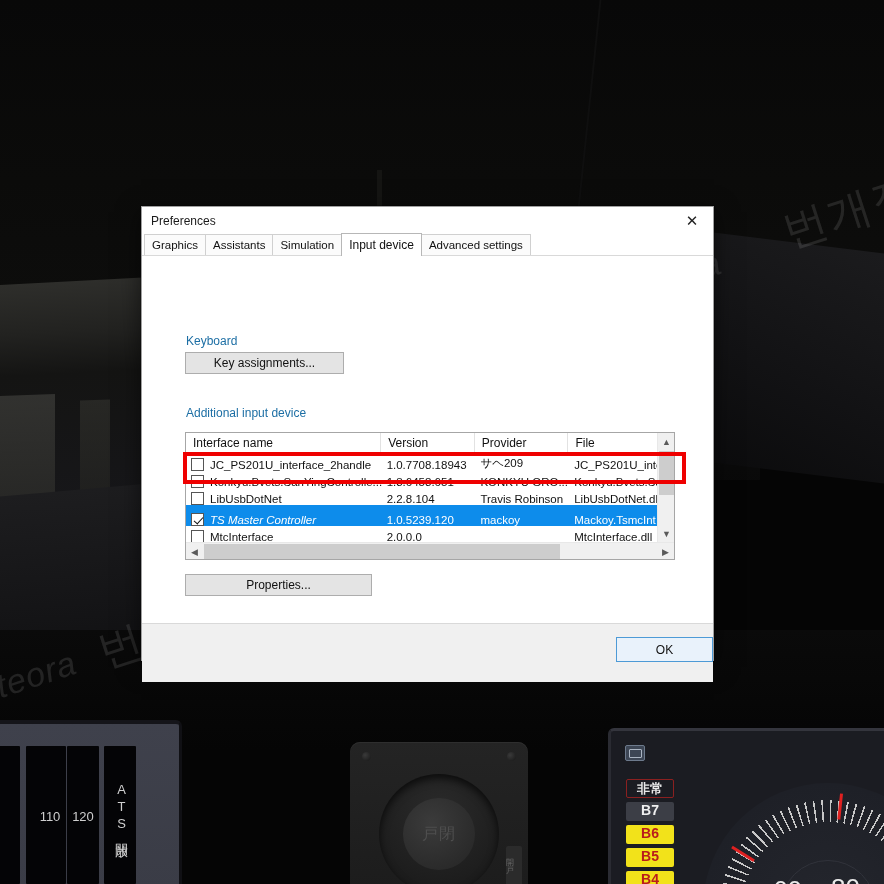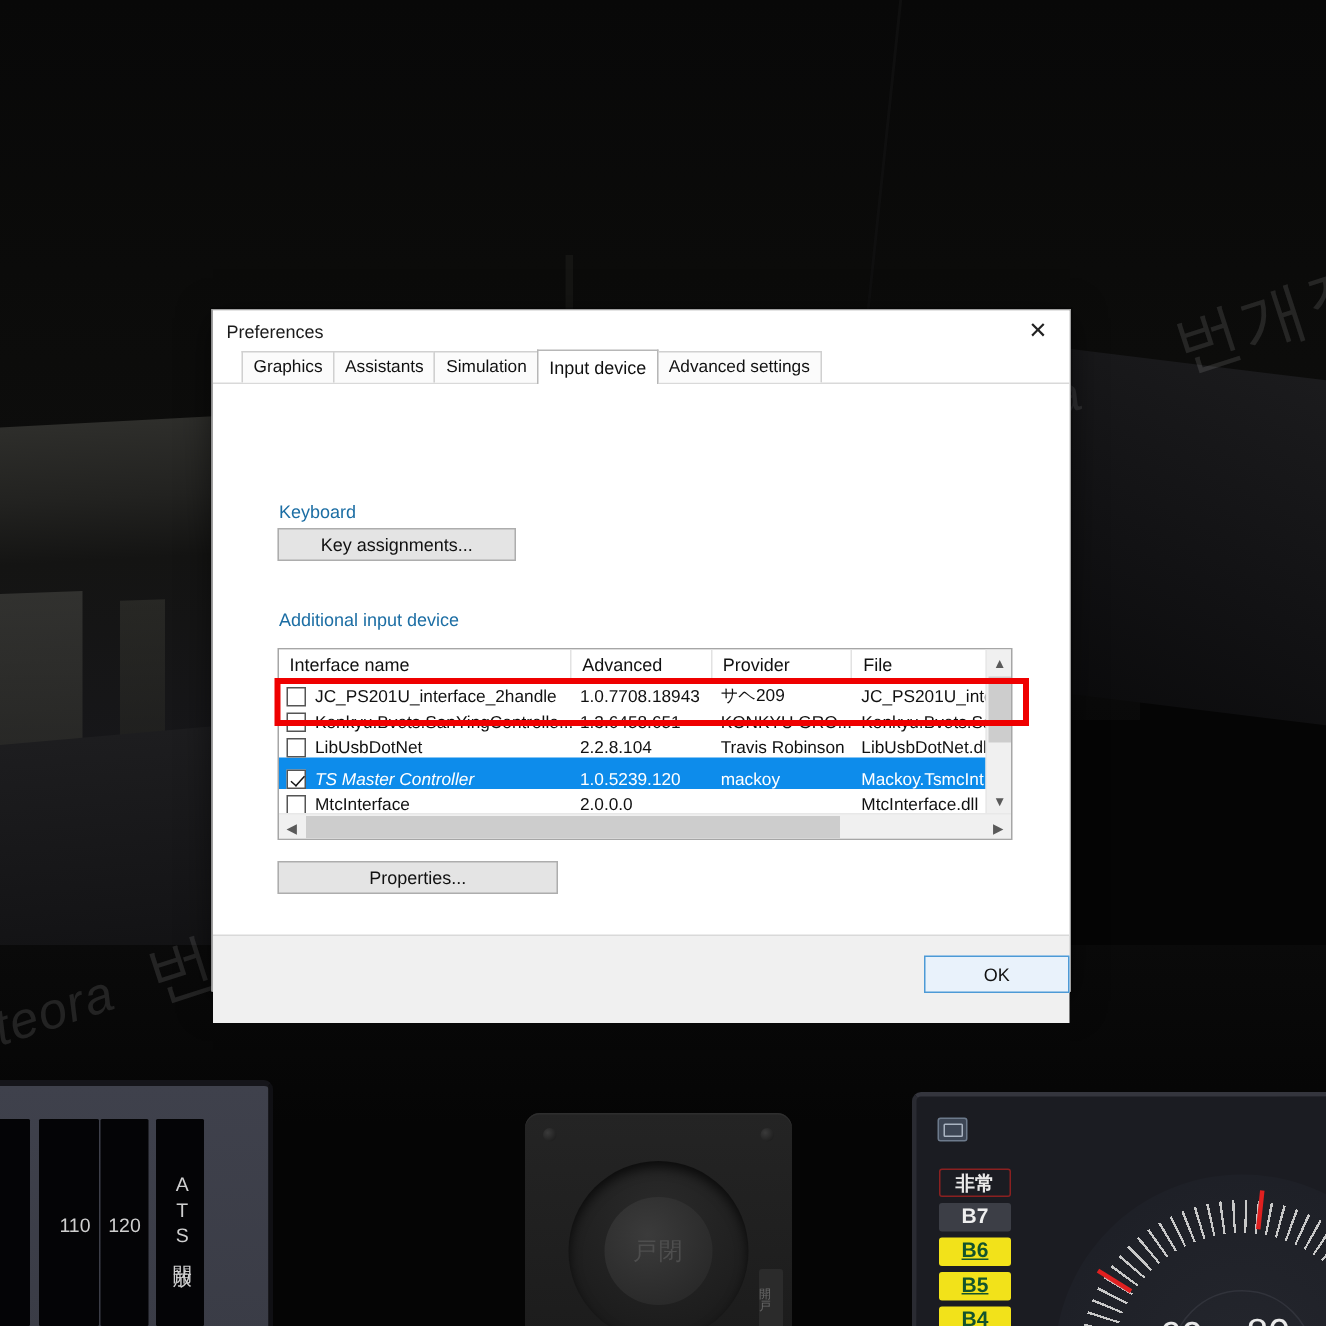--- a/index.html
+++ b/index.html
@@ -153,21 +153,21 @@
     position: absolute; left: 14px; top: 48px; width: 50px;
     display: flex; flex-direction: column; gap: 4px; align-items: center;
   }
   .notch {
     width: 48px; height: 19px; line-height: 17px; text-align: center;
     font-size: 14px; font-weight: bold; border-radius: 2px;
     font-family: "Liberation Sans", sans-serif;
   }
   .notch.emg { background: #1b1c22; color: #e9e9e9; border: 1px solid #8b2020; font-size: 13px; }
   .notch.b7  { background: #3c3e46; color: #efefef; }
-  .notch.yel { background: #f2e21a; color: #14532d; text-decoration: underline; }
+  .notch.yel { background: #f2e21a; color: #b91c1c; }
 
   .speedo {
     position: absolute; left: 92px; top: 52px; width: 250px; height: 250px;
     border-radius: 50%;
     background: radial-gradient(circle, #24262d 0%, #1e2027 70%, #1b1c22 100%);
     overflow: hidden;
   }
   .tickring {
     position: absolute; inset: 10px; border-radius: 50%;
     background:
@@ -216,21 +216,21 @@
     margin-left: 9px; font-size: 12px; color: #1b1b1b;
   }
   .closebtn {
     position: absolute; right: 0; top: 0; width: 42px; height: 27px;
     display: flex; align-items: center; justify-content: center;
     color: #222; font-size: 15px; line-height: 1;
   }
 
   .tabstrip {
     display: flex; align-items: flex-end; height: 22px;
-    padding-left: 19px; background: #ffffff;
+    padding-left: 2px; background: #ffffff;
     border-bottom: 1px solid #d9d9d9;
   }
   .tab {
     font-size: 11.5px; color: #111; padding: 3px 7px 3px 7px;
     border: 1px solid #d0d0d0; border-bottom: none;
     background: #fbfbfb; margin-right: -1px; line-height: 14px;
     position: relative; top: 0;
   }
   .tab.active {
     background: #ffffff; border-color: #b7b7b7; z-index: 2;
@@ -433,21 +433,21 @@
       <div class="grouplabel" style="left:44px; top:78px;">Keyboard</div>
 
       <div class="winbtn" style="left:43px; top:96px; width:159px; height:22px;">Key assignments...</div>
 
       <div class="grouplabel" style="left:44px; top:150px;">Additional input device</div>
 
       <div class="listview" style="left:43px; top:176px; width:490px; height:128px;">
 
         <div class="lv-head">
           <div class="col" style="width:196px;">Interface name</div>
-          <div class="col" style="width:94px;">Advanced</div>
+          <div class="col" style="width:94px;">Version</div>
           <div class="col" style="width:94px;">Provider</div>
           <div class="col" style="width:106px; border-right:none;">File</div>
         </div>
 
         <div class="lv-rows">
 
           <div class="lv-row">
             <div class="cb"></div>
             <div class="c" style="width:177px;">JC_PS201U_interface_2handle</div>
             <div class="c" style="width:94px;">1.0.7708.18943</div>

